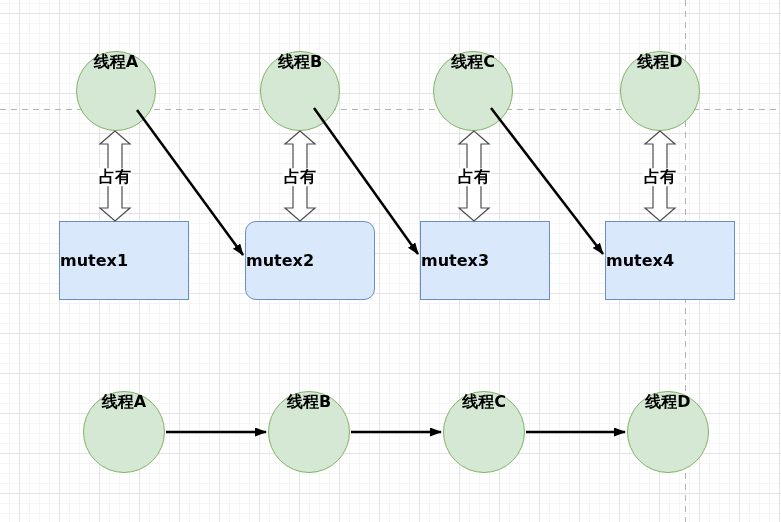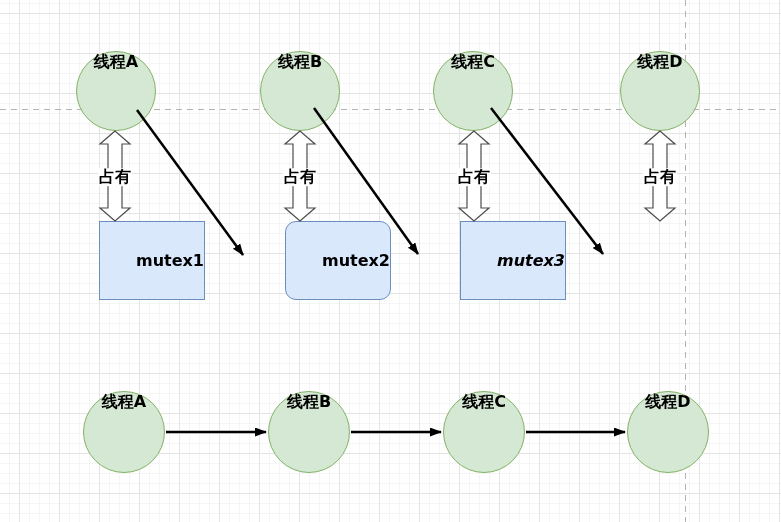--- a/index.html
+++ b/index.html
@@ -46,29 +46,28 @@
     align-items: flex-start;
     justify-content: center;
     box-sizing: border-box;
   }
   .thread-circle-sm {
     width: 82px;
     height: 82px;
   }
   .mutex-box {
     position: absolute;
-    width: 106px;
+    width: 130px;
     height: 79px;
     background: #dae8fc;
     border: 1px solid #6c8ebf;
     display: flex;
     align-items: center;
-    justify-content: flex-end;
+    justify-content: flex-start;
     box-sizing: border-box;
-    margin-left: 40px;
   }
   .node-label {
     font-size: 16px;
     font-weight: bold;
     color: #000000;
     white-space: nowrap;
   }
   .edge-label {
     position: absolute;
     transform: translate(-50%, -50%);
@@ -103,22 +102,25 @@
   <div class="node thread-circle" style="left:620px; top:51px;">
     <span class="node-label">线程D</span>
   </div>
 
   <div class="node mutex-box" style="left:59px; top:221px;">
     <span class="node-label">mutex1</span>
   </div>
   <div class="node mutex-box" style="left:245px; top:221px;border-radius:11px;">
     <span class="node-label">mutex2</span>
   </div>
-  <div class="node mutex-box" style="left:420px; top:221px;font-style:italic;">
+  <div class="node mutex-box" style="left:420px; top:221px;">
     <span class="node-label">mutex3</span>
+  </div>
+  <div class="node mutex-box" style="left:605px; top:221px;">
+    <span class="node-label">mutex4</span>
   </div>
 
   <div class="node thread-circle thread-circle-sm" style="left:83px; top:391px;">
     <span class="node-label">线程A</span>
   </div>
   <div class="node thread-circle thread-circle-sm" style="left:268px; top:391px;">
     <span class="node-label">线程B</span>
   </div>
   <div class="node thread-circle thread-circle-sm" style="left:443px; top:391px;">
     <span class="node-label">线程C</span>

